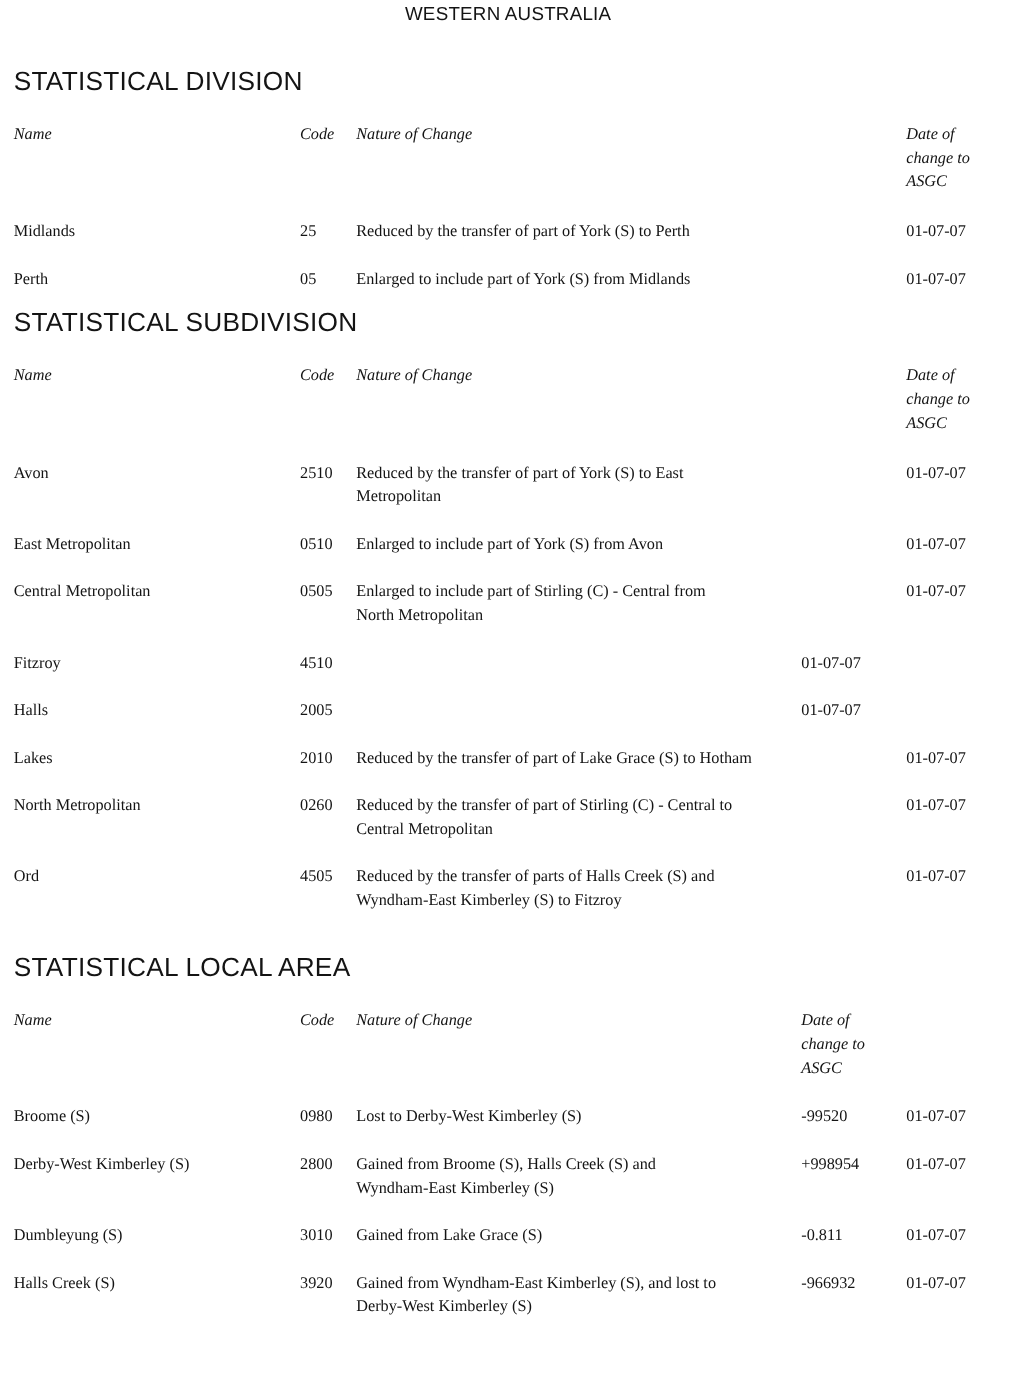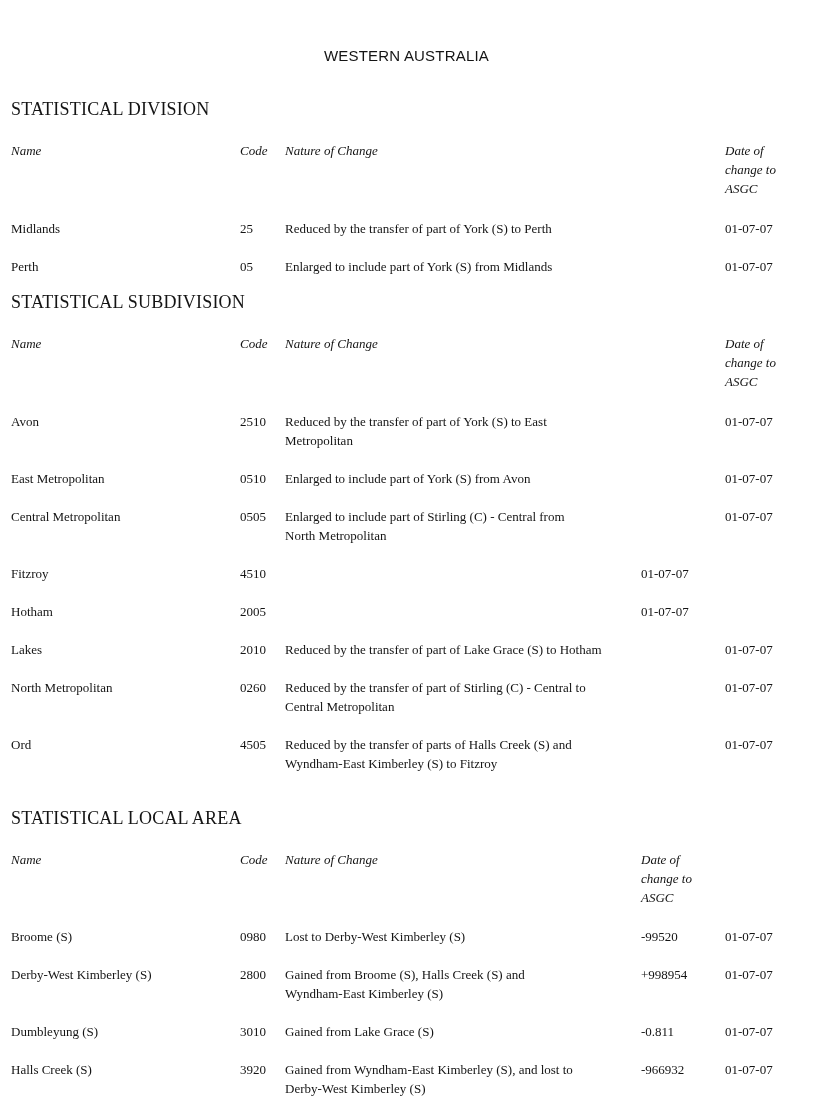--- a/index.html
+++ b/index.html
@@ -11,39 +11,38 @@
     width: 813px;
     height: 1115px;
     overflow: hidden;
     color: #141414;
     font-family: "Liberation Serif", serif;
   }
   .page {
     position: relative;
     width: 813px;
     height: 914px;
-    margin-top: 44px;
   }
   .title {
     margin: 0;
     padding-top: 4px;
     text-align: center;
     font-family: "Liberation Sans", sans-serif;
     font-size: 15px;
     line-height: 16px;
     font-weight: 400;
     letter-spacing: 0.2px;
   }
   section {
     padding-left: 11px;
   }
   .sec-heading {
     margin: 0 0 24px 0;
-    font-family: Liberation Serif, serif;
-    font-size: 18px;
+    font-family: Liberation Sans, sans-serif;
+    font-size: 21px;
     line-height: 15px;
     font-weight: 400;
     letter-spacing: 0.2px;
   }
   .sec-0 .sec-heading { margin-top: 38px; }
   .sec-1 .sec-heading { margin-top: 12px; }
   .sec-2 .sec-heading { margin-top: 38px; }
 
   .grid {
     display: grid;
@@ -149,21 +148,21 @@
   </div>
 
   <div class="grid row">
     <div class="cell">Fitzroy</div>
     <div class="cell">4510</div>
     <div class="cell"></div>
     <div class="cell">01-07-07</div>
   </div>
 
   <div class="grid row">
-    <div class="cell">Hotham</div>
+    <div class="cell">Halls</div>
     <div class="cell">2005</div>
     <div class="cell"></div>
     <div class="cell">01-07-07</div>
   </div>
 
   <div class="grid row">
     <div class="cell">Lakes</div>
     <div class="cell">2010</div>
     <div class="cell nature">Reduced by the transfer of part of Lake Grace (S) to Hotham</div>
     <div class="cell"></div>

